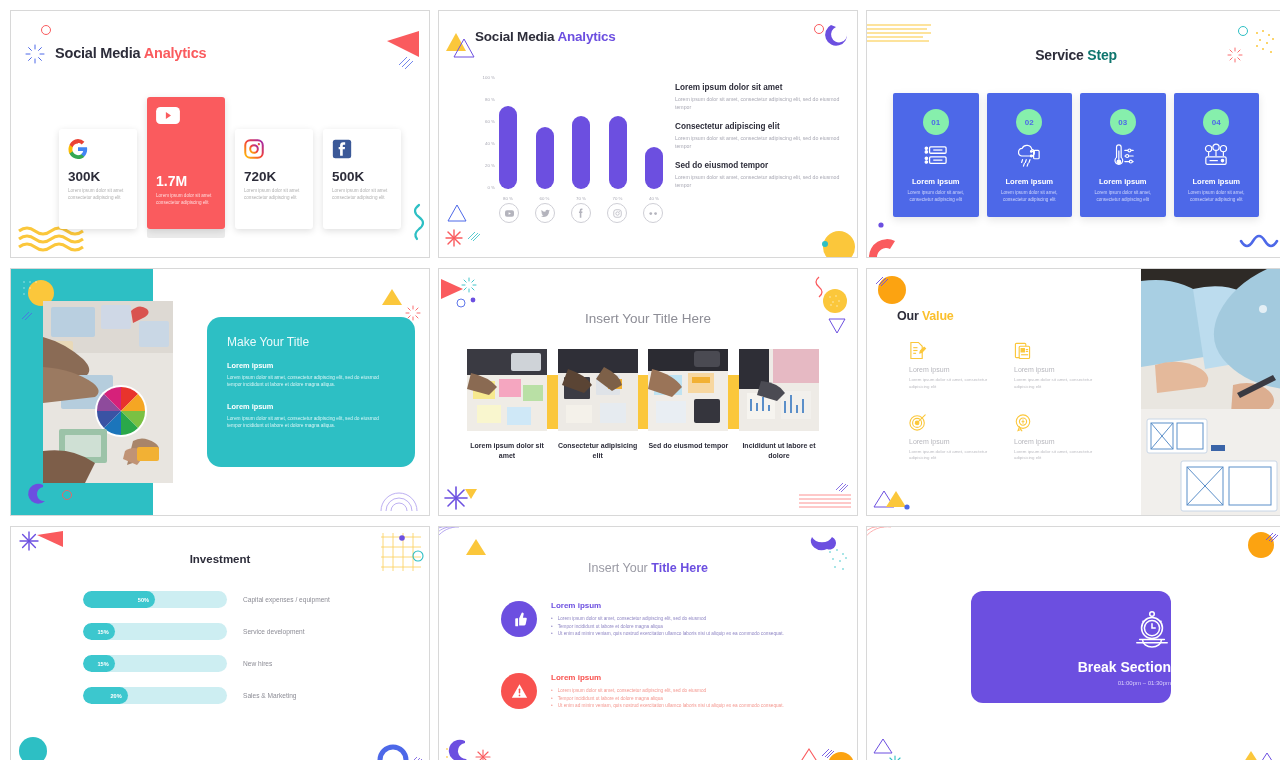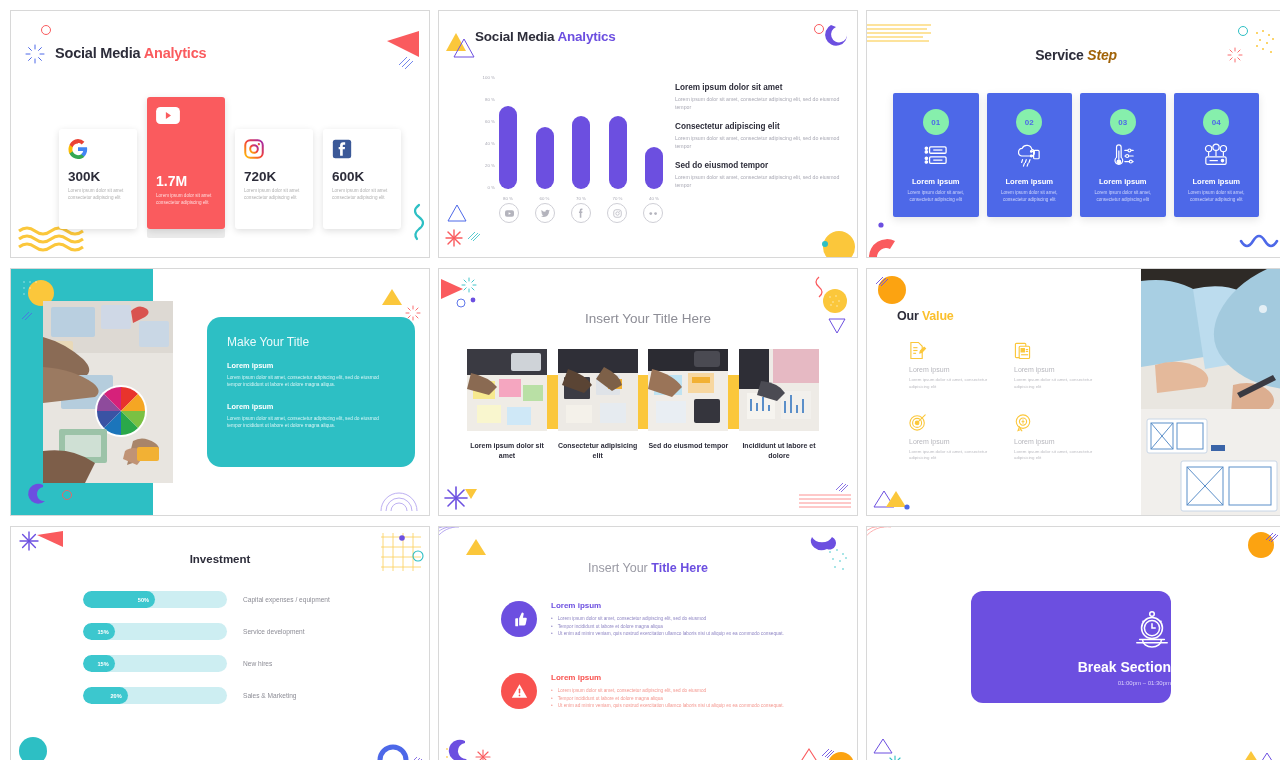--- a/index.html
+++ b/index.html
@@ -61,21 +61,21 @@
   .xlabels{position:absolute;left:32px;bottom:16px;width:164px;display:flex;justify-content:space-between;}
   .xlabel{width:18px;text-align:center;font-size:4.4px;color:#a9a9b4;}
   .socials{position:absolute;left:32px;bottom:-6px;width:164px;display:flex;justify-content:space-between;}
   .soc{width:18px;height:18px;border-radius:50%;border:1px solid #cfcfd6;display:flex;align-items:center;justify-content:center;color:#b4b4bd;}
   .s2-right{position:absolute;left:236px;top:72px;width:170px;}
   .s2-h{font-size:8.2px;font-weight:bold;color:#2d2d3a;margin:0 0 3px;}
   .s2-p{font-size:5.2px;color:#a9a9b4;line-height:1.55;margin:0 0 11px;}
 
   
   .s3-title{position:absolute;left:0;right:0;top:36px;text-align:center;font-size:14px;font-weight:bold;color:#2d2d3a;}
-  .s3-title .hl{color:#a16207;font-style:italic;}
+  .s3-title .hl{color:#0f766e;}
   .steps{position:absolute;left:26px;top:82px;right:26px;display:flex;gap:8px;}
   .step{flex:1;background:#4d68e8;height:124px;border-radius:2px;text-align:center;padding-top:16px;box-sizing:border-box;box-shadow:0 3px 8px rgba(0,0,0,.10);}
   .step-badge{width:26px;height:26px;border-radius:50%;background:#86efac;color:#4d68e8;font-size:8px;font-weight:bold;display:flex;align-items:center;justify-content:center;margin:0 auto 8px;}
   .step-ico{height:26px;display:flex;align-items:center;justify-content:center;margin-bottom:8px;}
   .step-h{font-size:7.6px;font-weight:bold;color:#fff;margin:0 0 4px;}
   .step-p{font-size:4.6px;color:#ccd4fb;line-height:1.5;padding:0 8px;}
 
   
   .s4-band{position:absolute;left:0;top:0;width:142px;height:100%;background:#2dbfc4;}
   .s4-photo{position:absolute;left:32px;top:32px;width:130px;height:182px;overflow:hidden;}
@@ -222,21 +222,21 @@
         <div class="txt">Lorem ipsum dolor sit amet consectetur adipiscing elit</div>
       </div>
 
       <div class="card card-f">
         <div class="cardicon">
           <svg width="20" height="20" viewBox="0 0 24 24">
             <rect x="1" y="1" width="22" height="22" rx="3" fill="#3b5998"></rect>
             <path d="M15.3 12.2h-2.4V20h-3.2v-7.8H8V9.5h1.7V7.8C9.7 5.9 10.6 4 13.5 4h2.3v2.8h-1.6c-.6 0-1.3.2-1.3 1.2v1.5h2.8l-.4 2.7z" fill="#fff"></path>
           </svg>
         </div>
-        <div class="num">600K</div>
+        <div class="num">500K</div>
         <div class="txt">Lorem ipsum dolor sit amet consectetur adipiscing elit</div>
       </div>
     </div>
   </div>
 
   <div class="slide">
     <svg class="abs" style="left:6px;top:20px" width="22" height="22">
         <path d="M11 2 L21 20 L1 20 Z" fill="#fbc73b"></path>
       </svg>
     <svg class="abs" style="left:14px;top:26px" width="22" height="22">

